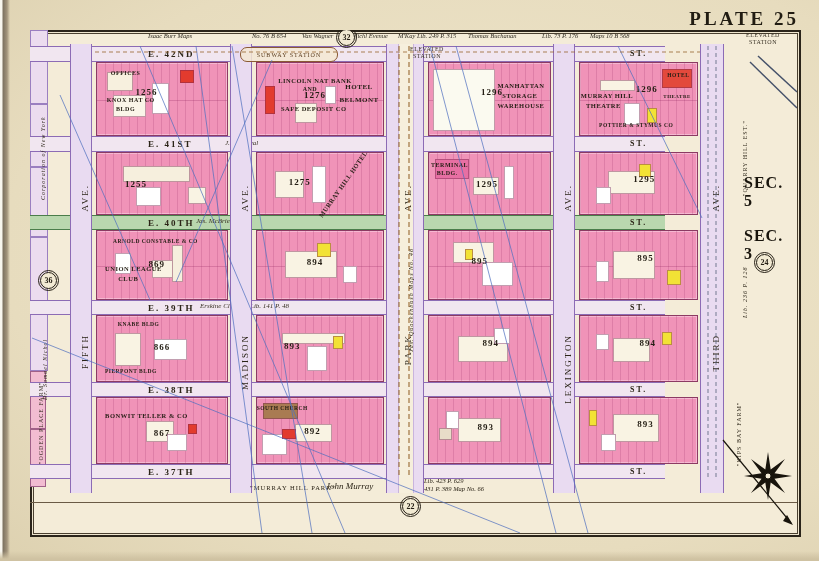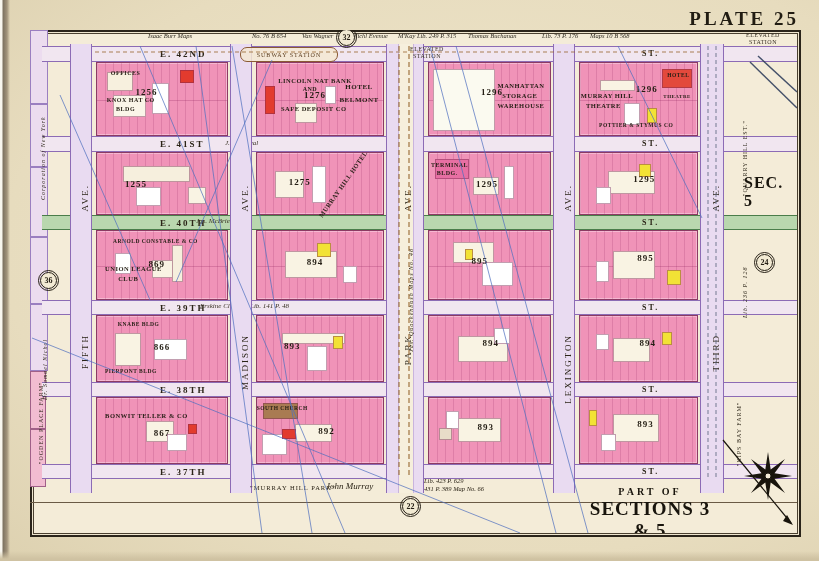--- a/index.html
+++ b/index.html
@@ -12,22 +12,22 @@
         background:linear-gradient(90deg,#f8f6ee 0 2px,#7d7260 3px,#a2947b 7px,rgba(160,148,120,0) 10px);}
   #edge-bottom{position:absolute;left:0;bottom:0;width:819px;height:10px;
         background:linear-gradient(0deg,#cfc2a2 0 2px,rgba(207,194,162,0) 10px);}
   .stain{position:absolute;border-radius:50%;filter:blur(6px);opacity:.25;background:#c9b88e;}
   #plate-title{position:absolute;right:20px;top:8px;font-size:19px;font-weight:bold;
         letter-spacing:3px;color:#211c12;}
   #frame{position:absolute;left:30px;top:30px;width:767px;height:503px;
         border:2px solid #2a241a;box-shadow:inset 0 0 0 1px #efe6cf, inset 0 0 0 2px #4a4030;
         background:#f4ecd8;}
   #map{position:absolute;left:30px;top:30px;width:767px;height:503px;overflow:hidden;}
-  .street{position:absolute;left:0;width:767px;background:#f1e6f0;
-        border-top:1px solid #8c6bb5;border-bottom:1px solid #8c6bb5;margin-left:12px;}
+  .street{position:absolute;left:0;width:635px;background:#f1e6f0;
+        border-top:1px solid #8c6bb5;border-bottom:1px solid #8c6bb5;}
   .street.green{background:linear-gradient(0deg,#b9d7ae 0 100%);border-top:1px solid #4a7d4a;border-bottom:1px solid #4a7d4a;}
   .avenue{position:absolute;top:14px;height:449px;background:#e9dbf1;
         border-left:1px solid #8c6bb5;border-right:1px solid #8c6bb5;}
   .ave-median{position:absolute;background:#f6efdc;border-left:1px solid #c9b4dd;border-right:1px solid #c9b4dd;}
   .street-label{position:absolute;font-size:9px;font-weight:bold;letter-spacing:2px;color:#2b2417;white-space:nowrap;}
   .street-suffix{position:absolute;font-size:8px;font-weight:bold;letter-spacing:2px;color:#2b2417;}
   .script{position:absolute;font-style:italic;font-size:7px;color:#3a3326;white-space:nowrap;}
   .vtext{position:absolute;writing-mode:vertical-rl;transform:rotate(180deg);
         font-size:9px;letter-spacing:2px;color:#2b2417;white-space:nowrap;}
   .vtext.small{font-size:6px;letter-spacing:1px;}
@@ -259,21 +259,21 @@
         <div class="patch" style="left: 70%; top: 40%; width: 5%; height: 13%; background: rgb(226, 59, 46);"></div>
         <span class="blocknum" style="left: 50%; top: 54%;">867</span>
         <span class="bldg" style="left: 38%; top: 26%; font-size: 6.5px;">BONWIT TELLER &amp; CO</span>
       </div>
       <div class="block" style="left: 226px; top: 367px; width: 126px; height: 65px;">
         <div class="stripes"></div>
         <div class="patch" style="left: 5%; top: 7%; width: 26%; height: 22%; background: rgb(169, 123, 82);"></div>
         <div class="patch" style="left: 30%; top: 40%; width: 28%; height: 24%; background: rgb(249, 243, 227);"></div>
         <div class="patch" style="left: 4%; top: 56%; width: 18%; height: 28%; background: rgb(255, 255, 255);"></div>
         <div class="patch" style="left: 20%; top: 48%; width: 9%; height: 12%; background: rgb(226, 59, 46);"></div>
-        <span class="blocknum" style="left: 44%; top: 50%; margin-left: 14px;">892</span>
+        <span class="blocknum" style="left: 44%; top: 50%;">892</span>
         <span class="bldg" style="left: 20%; top: 16%; font-size: 5.5px;">SOUTH CHURCH</span>
       </div>
       <div class="block" style="left: 398px; top: 367px; width: 121px; height: 65px;">
         <div class="stripes"></div>
         <div class="patch" style="left: 24%; top: 30%; width: 34%; height: 34%; background: rgb(249, 243, 227);"></div>
         <div class="patch" style="left: 14%; top: 20%; width: 9%; height: 24%; background: rgb(255, 255, 255);"></div>
         <div class="patch" style="left: 8%; top: 46%; width: 9%; height: 16%; background: rgb(232, 220, 200);"></div>
         <span class="blocknum" style="left: 47%; top: 44%;">893</span>
       </div>
       <div class="block" style="left: 549px; top: 367px; width: 117px; height: 65px;">
@@ -303,33 +303,30 @@
       <div id="station-bracket" style="left: 210px; top: 17px;">SUBWAY STATION</div>
       <div class="elev" style="left: 376px; top: 16px; width: 42px;">ELEVATED STATION</div>
       <div class="elev" style="left: 712px; top: 2px; width: 42px;">ELEVATED STATION</div>
       <div class="vtext small italic" style="left: 10px; top: 40px; height: 130px;">Corporation of New York</div>
       <div class="vtext small italic" style="left: 12px; top: 270px; height: 100px;">Dr. Samuel Nichol</div>
       <div class="vtext small " style="left: 8px; top: 362px; height: 72px;">"OGDEN PLACE FARM"</div>
       <div class="vtext small " style="left: 712px; top: 82px; height: 84px;">"QUARRY HILL EST."</div>
       <div class="vtext small italic" style="left: 712px; top: 224px; height: 64px;">Lib. 236 P. 128</div>
       <div class="vtext small " style="left: 706px; top: 364px; height: 72px;">"KIPS BAY FARM"</div>
       <div class="sec-label" style="left: 714px; top: 144px;">SEC. 5</div>
+      <div class="sec-label" style="left: 714px; top: 197px;">SEC. 3</div>
       <div class="circle-ref" style="left: 308px; top: -1px;">32</div>
       <div class="circle-ref" style="left: 10px; top: 242px;">36</div>
       <div class="circle-ref" style="left: 726px; top: 224px;">24</div>
       <div class="circle-ref" style="left: 372px; top: 468px;">22</div>
       <div id="mhp-quote" style="left: 220px; top: 454px; position: absolute; font-size: 6.5px; letter-spacing: 1px;">"MURRAY HILL PARK"</div>
       <div id="mhp-owner" style="position: absolute; left: 296px; top: 451px; font-size: 9px; font-style: italic;">John Murray</div>
       <div id="deed" style="position: absolute; left: 394px; top: 447px; font-size: 6.5px; font-style: italic; line-height: 1.3;">
         <div>Lib. 423 P. 629</div>
         <div>431 P. 389   Map No. 66</div>
-      </div>
-      <div id="title-block" style="left: 555px; top: 456px; position: absolute; width: 130px; text-align: center;">
-        <div id="part-of">PART OF</div>
-        <div id="sections-title">SECTIONS 3 &amp; 5</div>
       </div>
       <svg class="overlay" width="767" height="503">
         <line x1="166" y1="16" x2="232" y2="503" stroke="#4f6fc0" stroke-width="0.9" opacity="0.8"></line>
         <line x1="202" y1="16" x2="282" y2="503" stroke="#4f6fc0" stroke-width="0.9" opacity="0.8"></line>
         <line x1="400" y1="16" x2="526" y2="503" stroke="#4f6fc0" stroke-width="0.9" opacity="0.8"></line>
         <line x1="426" y1="16" x2="558" y2="503" stroke="#4f6fc0" stroke-width="0.9" opacity="0.8"></line>
         <line x1="110" y1="16" x2="315" y2="503" stroke="#4f6fc0" stroke-width="0.9" opacity="0.8"></line>
         <line x1="2" y1="308" x2="490" y2="503" stroke="#4f6fc0" stroke-width="0.9" opacity="0.8"></line>
         <line x1="242" y1="30" x2="146" y2="252" stroke="#4f6fc0" stroke-width="0.9" opacity="0.8"></line>
         <line x1="588" y1="16" x2="672" y2="188" stroke="#4f6fc0" stroke-width="0.9" opacity="0.8"></line>

